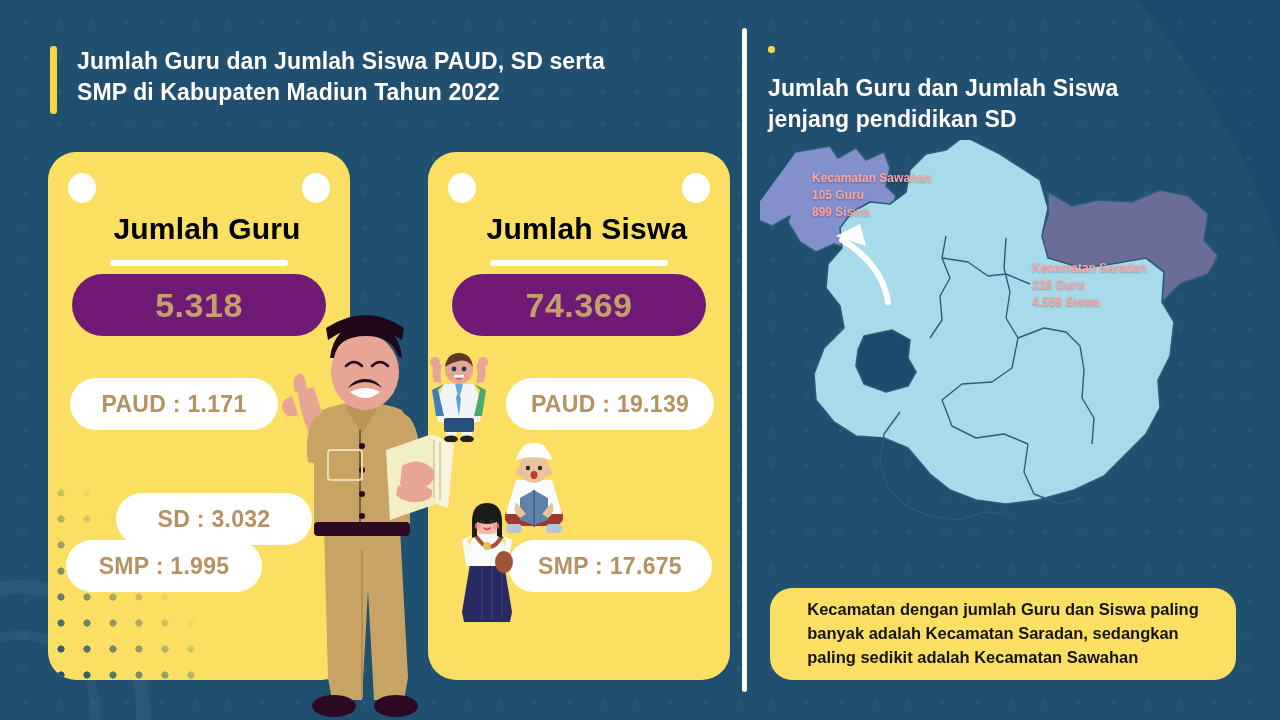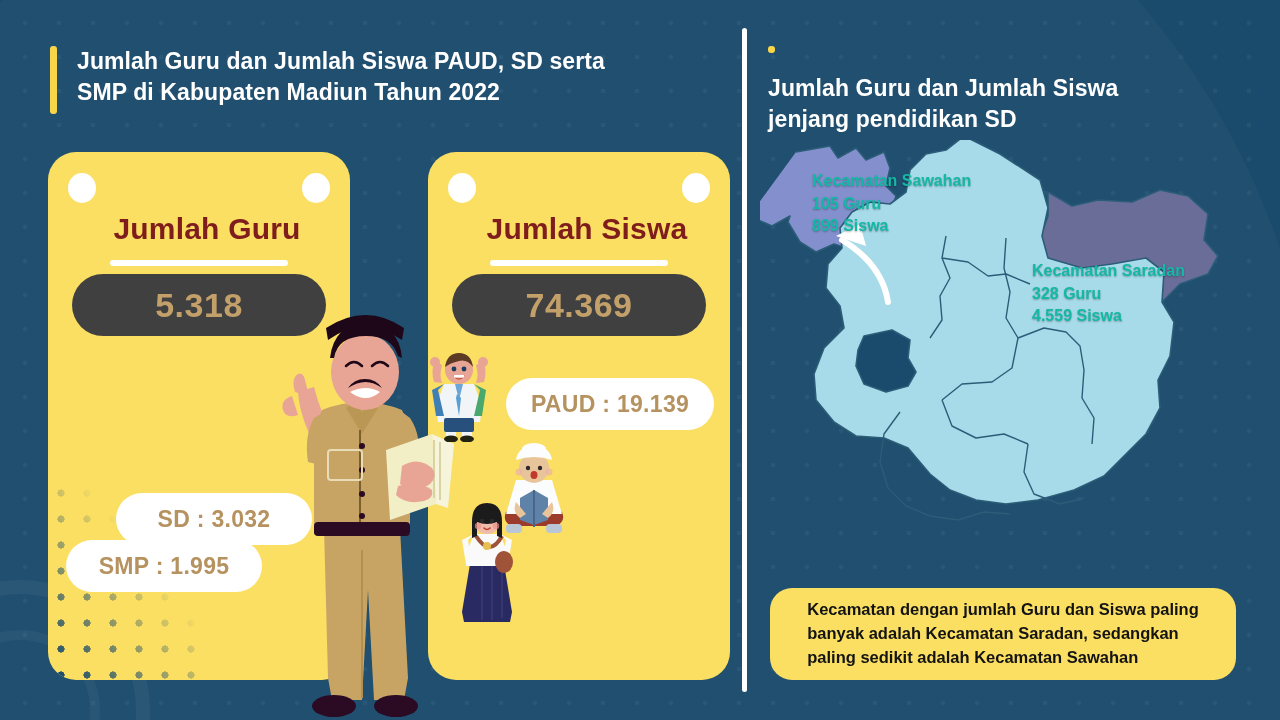--- a/index.html
+++ b/index.html
@@ -66,29 +66,29 @@
   #card-guru  { left:48px; }
   #card-siswa { left:428px; }
   .card-hole {
     position:absolute; top:21px; width:28px; height:30px;
     border-radius:50%; background:#ffffff;
   }
   .card-hole.l { left:20px; }
   .card-hole.r { right:20px; }
   .card-title {
     position:absolute; left:16px; right:0; top:60px; text-align:center;
-    font-size:30px; font-weight:bold; color:#7f1d1d; letter-spacing:.2px;
+    font-size:30px; font-weight:bold; color:#000000; letter-spacing:.2px;
   }
   .card-rule {
     position:absolute; left:50%; transform:translateX(-50%); top:108px;
     width:178px; height:6px; border-radius:3px; background:#ffffff;
   }
   .total-pill {
     position:absolute; left:24px; right:24px; top:122px; height:62px;
-    background:#404040; border-radius:31px;
+    background:#701a75; border-radius:31px;
     display:flex; align-items:center; justify-content:center;
     font-size:34px; font-weight:bold; color:#c3a06a; letter-spacing:.5px;
   }
   .sub-pill {
     position:absolute; height:52px; background:#ffffff; border-radius:26px;
     display:flex; align-items:center; justify-content:center;
     font-size:23px; font-weight:bold; color:#b5925f; letter-spacing:.3px;
     padding:0 18px; white-space:nowrap;
   }
   
@@ -115,21 +115,21 @@
   #teacher-illustration { left:262px; top:300px; width:200px; height:420px; z-index:5; }
   #student-paud-illustration { left:424px; top:352px; width:70px; height:90px; z-index:6; }
   #student-sd-illustration   { left:494px; top:440px; width:80px; height:100px; z-index:6; }
   #student-smp-illustration  { left:452px; top:500px; width:70px; height:125px; z-index:6; }
 
   
   #map-wrap { position:absolute; left:760px; top:140px; width:512px; height:432px; }
   #map-wrap svg { display:block; width:100%; height:100%; }
 
   .map-label {
-    position:absolute; color:#14b8a6; font-size:16px; font-weight:bold;
+    position:absolute; color:#fca5a5; font-size:12px; font-weight:bold;
     line-height:1.42; white-space:pre-line; text-shadow:0 1px 2px rgba(0,0,0,.30);
   }
   #label-sawahan { left:812px; top:170px; }
   #label-saradan { left:1032px; top:220px;margin-top:40px; }
 
   
   #map-caption {
     position:absolute; left:770px; top:588px; width:466px; height:92px;
     background:#fbdf63; border-radius:22px;
     display:flex; align-items:center; justify-content:center; text-align:left;
@@ -154,31 +154,33 @@
 SMP di Kabupaten Madiun Tahun 2022</div>
   </div>
 
   <div class="stat-card" id="card-guru">
     <div class="card-dots"></div>
     <div class="card-hole l"></div>
     <div class="card-hole r"></div>
     <div class="card-title">Jumlah Guru</div>
     <div class="card-rule"></div>
     <div class="total-pill">5.318</div>
+    <div class="sub-pill p0">PAUD : 1.171</div>
     <div class="sub-pill p1">SD : 3.032</div>
     <div class="sub-pill p2">SMP : 1.995</div>
   </div>
 
   <div class="stat-card" id="card-siswa">
     <div class="card-hole l"></div>
     <div class="card-hole r"></div>
     <div class="card-title">Jumlah Siswa</div>
     <div class="card-rule"></div>
     <div class="total-pill">74.369</div>
     <div class="sub-pill p0">PAUD : 19.139</div>
+    <div class="sub-pill p2">SMP : 17.675</div>
   </div>
 
   <svg class="illus" id="teacher-illustration" viewBox="0 0 200 420">
 
     <path d="M62 228 h76 l8 150 -4 22 h-30 l-6 -110 -6 110 h-30 l-4 -22z" fill="#c8a464"></path>
     <path d="M100 250 v148" stroke="#b3904f" stroke-width="2" fill="none"></path>
 
     <ellipse cx="72" cy="406" rx="22" ry="11" fill="#2b0a24"></ellipse>
     <ellipse cx="134" cy="406" rx="22" ry="11" fill="#2b0a24"></ellipse>
 

